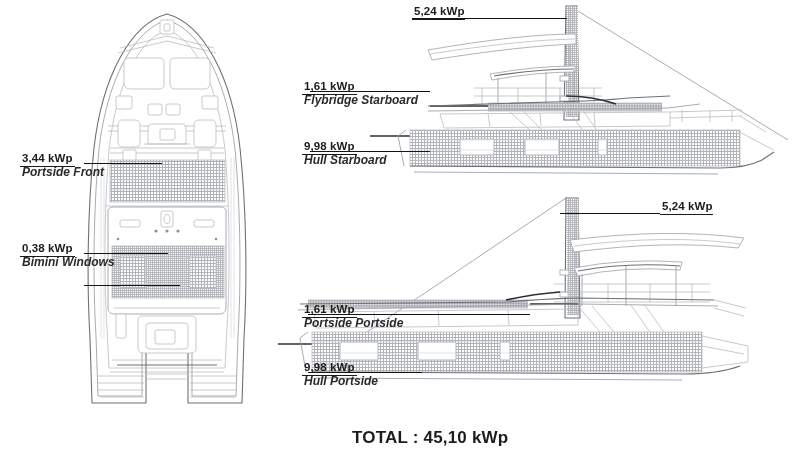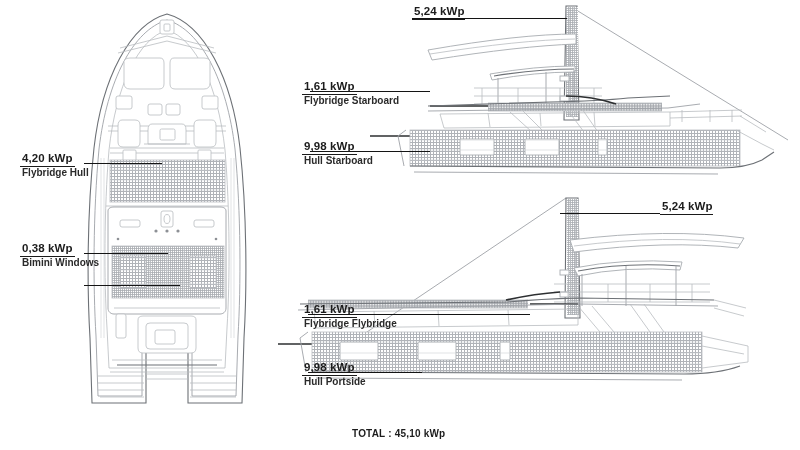--- a/index.html
+++ b/index.html
@@ -26,40 +26,41 @@
     font-size: 11.5px;
     font-weight: 700;
     letter-spacing: .1px;
     line-height: 13px;
     color: #1c1c1c;
     padding: 0 2px 1px 2px;
     border-bottom: 1.5px solid #1a1a1a;
     display: inline-block;
   }
   .callout .sub {
-    font-size: 10px;
+    font-size: 12px;
     font-weight: 700;
     line-height: 11px;
     color: #2a2a2a;
     padding-left: 2px;
     display: block;
+    font-style: italic;
   }
   .callout.right .val { padding-right: 0; }
 
   
   .leader {
     position: absolute;
     height: 0;
     border-top: 1.6px solid #141414;
   }
 
   
   #total {
     position: absolute;
-    font-size: 10px;
+    font-size: 17px;
     font-weight: 600;
     color: #1c1c1c;
     letter-spacing: .2px;
   }
 
   
   .draw {
     position: absolute;
   }
   svg { display:block; overflow: visible; }
@@ -169,22 +170,22 @@
 
       <path class="ln" d="M38 368 L 84 368 M38 375 L 84 375 M38 382 L 84 382 M40 389 L 84 389"></path>
       <path class="ln" d="M130 368 L 176 368 M130 375 L 176 375 M130 382 L 176 382 M130 389 L 176 389"></path>
       <path class="ln" d="M86 366 L 128 366 M86 371 L 128 371"></path>
 
       <path class="lnf" d="M41 150 L41 330 M44 150 L44 330 M171 150 L171 330 M174 150 L174 330"></path>
     </svg>
   </div>
 
   <div class="callout" style="left:20px; top:148px;">
-    <span class="val">4,20 kWp</span>
-    <span class="sub">Flybridge Hull</span>
+    <span class="val">3,44 kWp</span>
+    <span class="sub">Portside Front</span>
   </div>
   <div class="leader" style="left:84px; top:163px; width:78px;"></div>
 
   <div class="callout" style="left:20px; top:238px;">
     <span class="val">0,38 kWp</span>
     <span class="sub">Bimini Windows</span>
   </div>
   <div class="leader" style="left:84px; top:253px; width:84px;"></div>
 
   <div class="leader" style="left:84px; top:285px; width:96px;"></div>
@@ -322,21 +323,21 @@
     </svg>
   </div>
 
   <div class="callout right" style="left:660px; top:196px;">
     <span class="val">5,24 kWp</span>
   </div>
   <div class="leader" style="left:560px; top:213px; width:100px;"></div>
 
   <div class="callout" style="left:302px; top:299px;">
     <span class="val">1,61 kWp</span>
-    <span class="sub">Flybridge Flybridge</span>
+    <span class="sub">Portside Portside</span>
   </div>
   <div class="leader" style="left:308px; top:314px; width:222px;"></div>
 
   <div class="callout" style="left:302px; top:357px;">
     <span class="val">9,98 kWp</span>
     <span class="sub">Hull Portside</span>
   </div>
   <div class="leader" style="left:308px; top:372px; width:114px;"></div>
 
   <div id="total" style="left:352px; top:428px;">TOTAL : 45,10 kWp</div>

